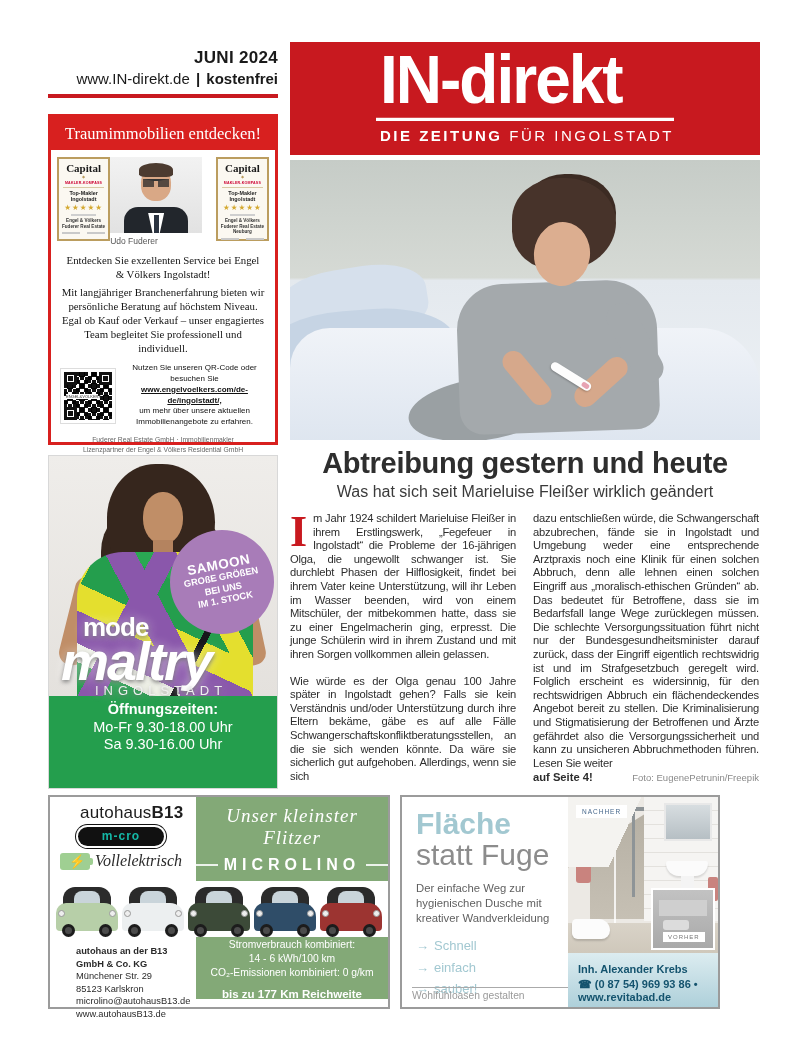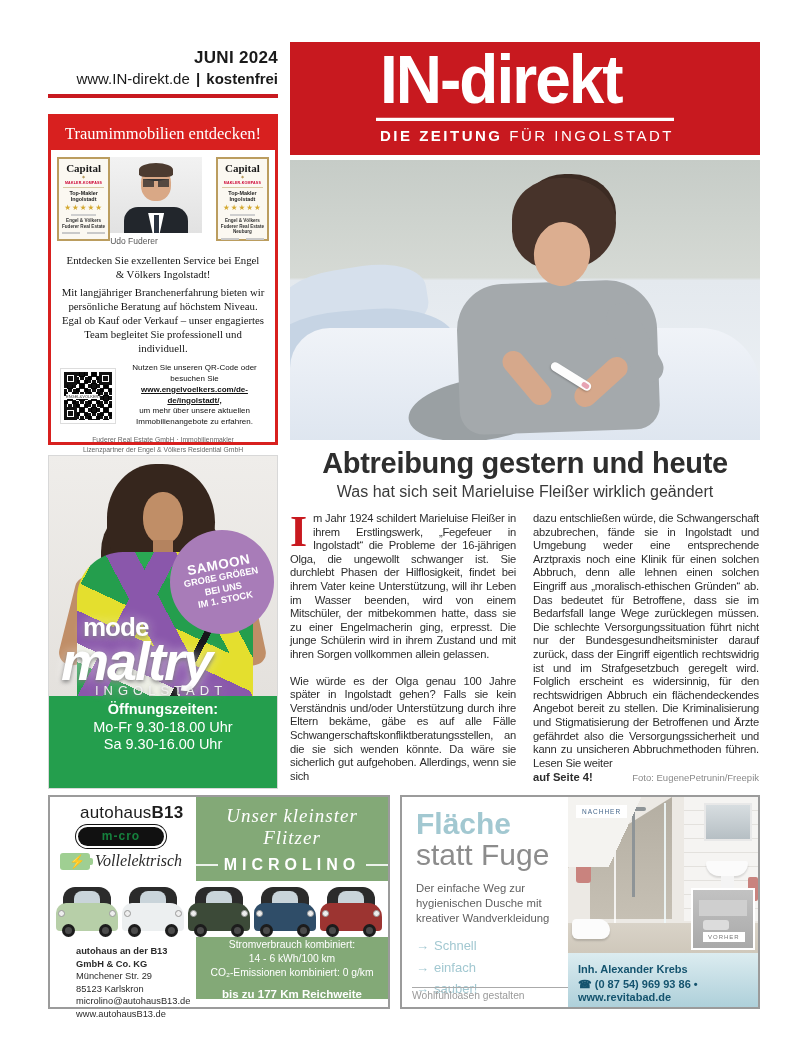--- a/index.html
+++ b/index.html
@@ -134,21 +134,21 @@
              font-size:44px; line-height:36px; padding:2px 6px 0 0; }
   .endrow { display:flex; justify-content:space-between; align-items:baseline; margin-top:1px; }
   .endrow .more { font-size:11.2px; font-weight:800; color:#2d2d2d; }
   .endrow .credit { font-size:9.5px; color:#8a8a8a; }
 
   
   .auto-ad { position:absolute; left:48px; top:795px; width:342px; height:214px; border:2px solid #9b9b9b; background:#fff; }
   .auto-top { position:absolute; left:0; top:0; width:146px; height:76px; padding:6px 4px 0 10px; }
   .auto-logo { font-size:17px; color:#1d1d1d; letter-spacing:.2px;margin-left:20px; }
   .auto-logo b { font-weight:800; }
-  .micro-pill { width:86px; height:19px; background:#111; border-radius:10px; color:#15803d; font-weight:800;
+  .micro-pill { width:86px; height:19px; background:#111; border-radius:10px; color:#14b8a6; font-weight:800;
                 font-size:12px; text-align:center; line-height:19px; letter-spacing:1px; margin:4px 0 0 18px;
                 box-shadow:0 0 0 2px #fff, 0 0 0 3px #111; }
   .elect-row { display:flex; align-items:center; gap:5px; margin-top:6px; }
   .battery { position:relative; width:30px; height:17px; background:#9fcf92; border-radius:3px; }
   .battery:after { content:""; position:absolute; right:-3px; top:5px; width:3px; height:7px; background:#9fcf92; border-radius:0 2px 2px 0; }
   .bolt { position:absolute; left:9px; top:1px; color:#fff; font-size:13px; }
   .elect-label { font-family:"Liberation Serif", serif; font-style:italic; font-size:16px; color:#2c2c2c; }
   .auto-slogan { position:absolute; left:146px; top:0; right:0; height:84px; background:#83a977; color:#fff;
                  text-align:center; padding-top:8px; }
   .slogan-script { font-family:"Liberation Serif", serif; font-style:italic; font-size:19px; letter-spacing:1px; }
@@ -165,21 +165,21 @@
   .car-light.l { left:2px; } .car-light.r { right:2px; }
   .wheel { position:absolute; bottom:0; width:13px; height:13px; background:#4b4b4b; border:3px solid #1c1c1c; border-radius:50%; }
   .wheel.l { left:6px; } .wheel.r { right:6px; }
   .auto-addr { position:absolute; left:16px; top:140px; width:146px; padding:8px 4px 0 10px; font-size:9.3px; line-height:1.35; color:#2a2a2a; }
   .auto-addr .bold { font-weight:800; }
   .auto-consum { position:absolute; left:146px; top:132px; right:0; height:70px; background:#83a977; color:#fff;
                  text-align:center; font-size:10.3px; line-height:1.35; padding-top:9px; }
   .auto-range { font-weight:800; font-size:11.5px; margin-top:7px; }
 
   
-  .bad-ad { position:absolute; left:400px; top:795px; width:360px; height:214px; border:2px solid #9b9b9b; background:#fff; }
+  .bad-ad { position:absolute; left:400px; top:795px; width:320px; height:214px; border:2px solid #9b9b9b; background:#fff; }
   .bad-left { position:absolute; left:0; top:0; width:166px; height:156px; padding:12px 6px 0 14px; }
   .bad-t1 { font-size:30px; font-weight:800; color:#a2c8d1; line-height:1; }
   .bad-t2 { font-size:30px; font-weight:400; color:#8c8c8c; line-height:1.05; }
   .bad-desc { font-size:11.3px; color:#5f5f5f; line-height:1.35; margin-top:10px; }
   .bad-bullets { margin-top:9px; font-size:13px; color:#a2c8d1; line-height:1.65; }
   .bad-bullets .arrow { margin-right:5px; }
   .bath { position:absolute; left:166px; top:0; right:0; height:156px; overflow:hidden; background:#ece9e4; }
   .bt-ceiling { position:absolute; left:0; top:0; width:120px; height:70px;
                 background:linear-gradient(115deg, #f4f3f0 48%, transparent 48%); z-index:2; }
   .bt-wall { position:absolute; left:22px; top:0; width:82px; height:122px;

